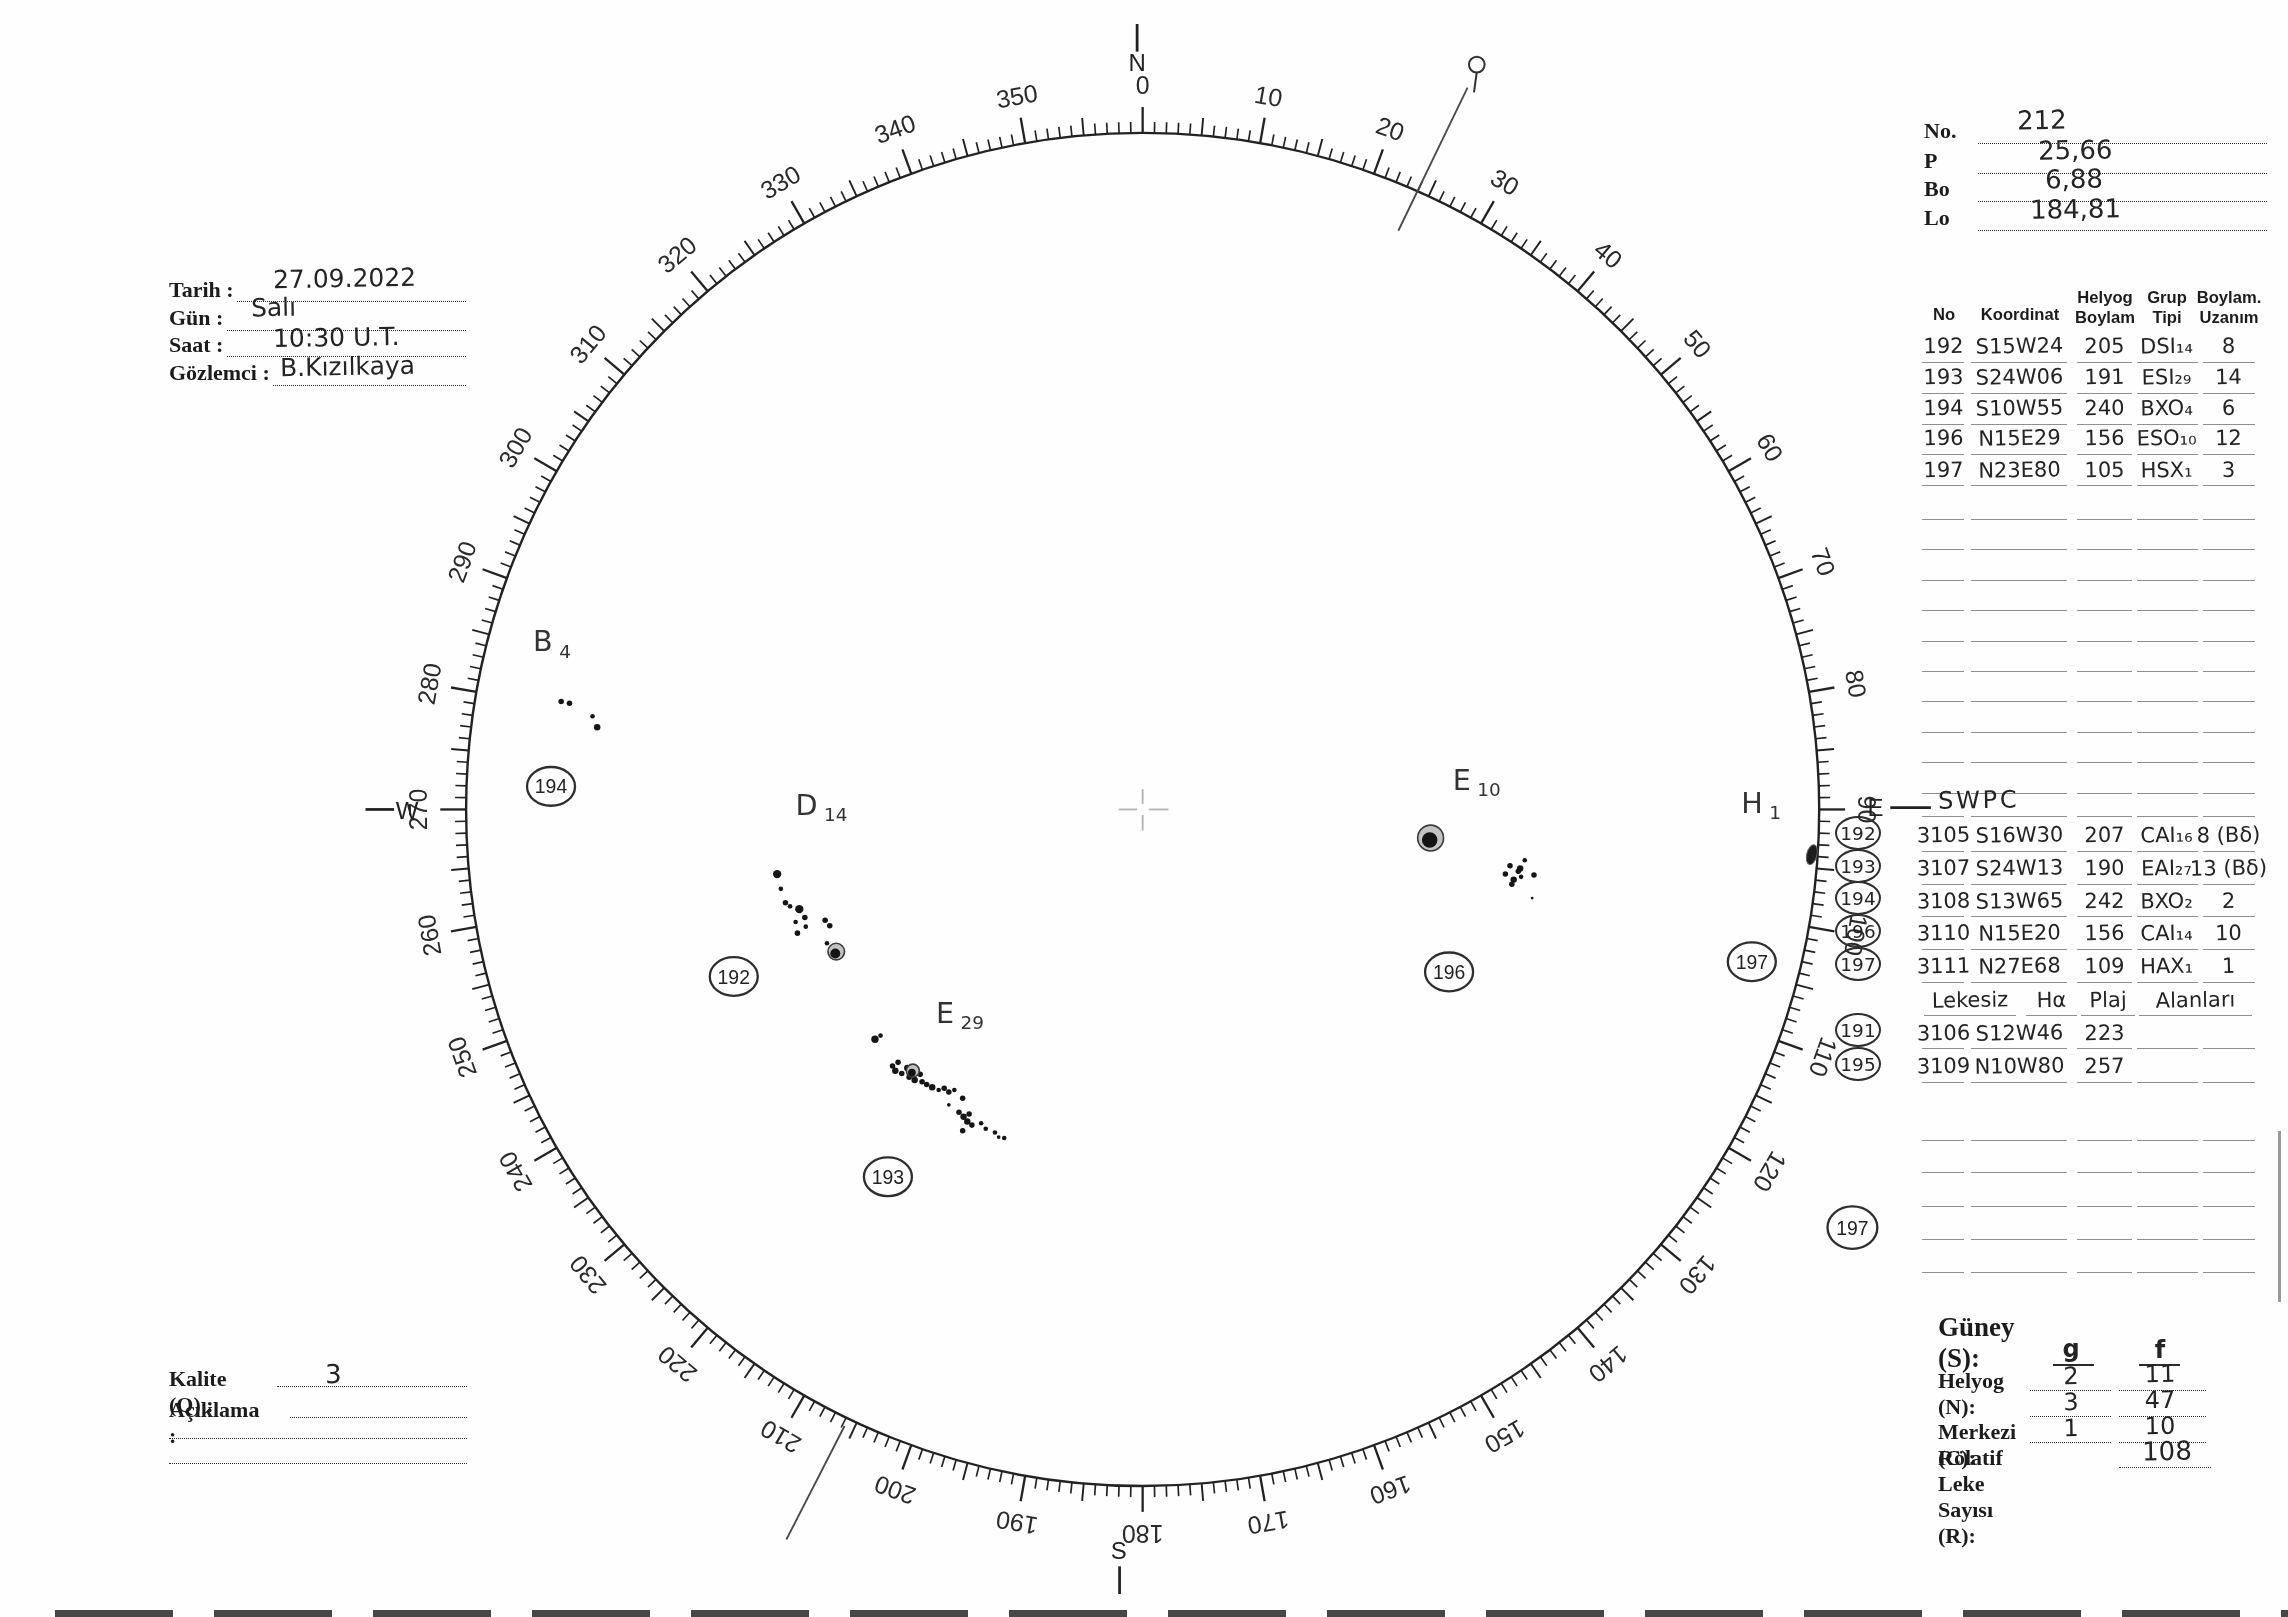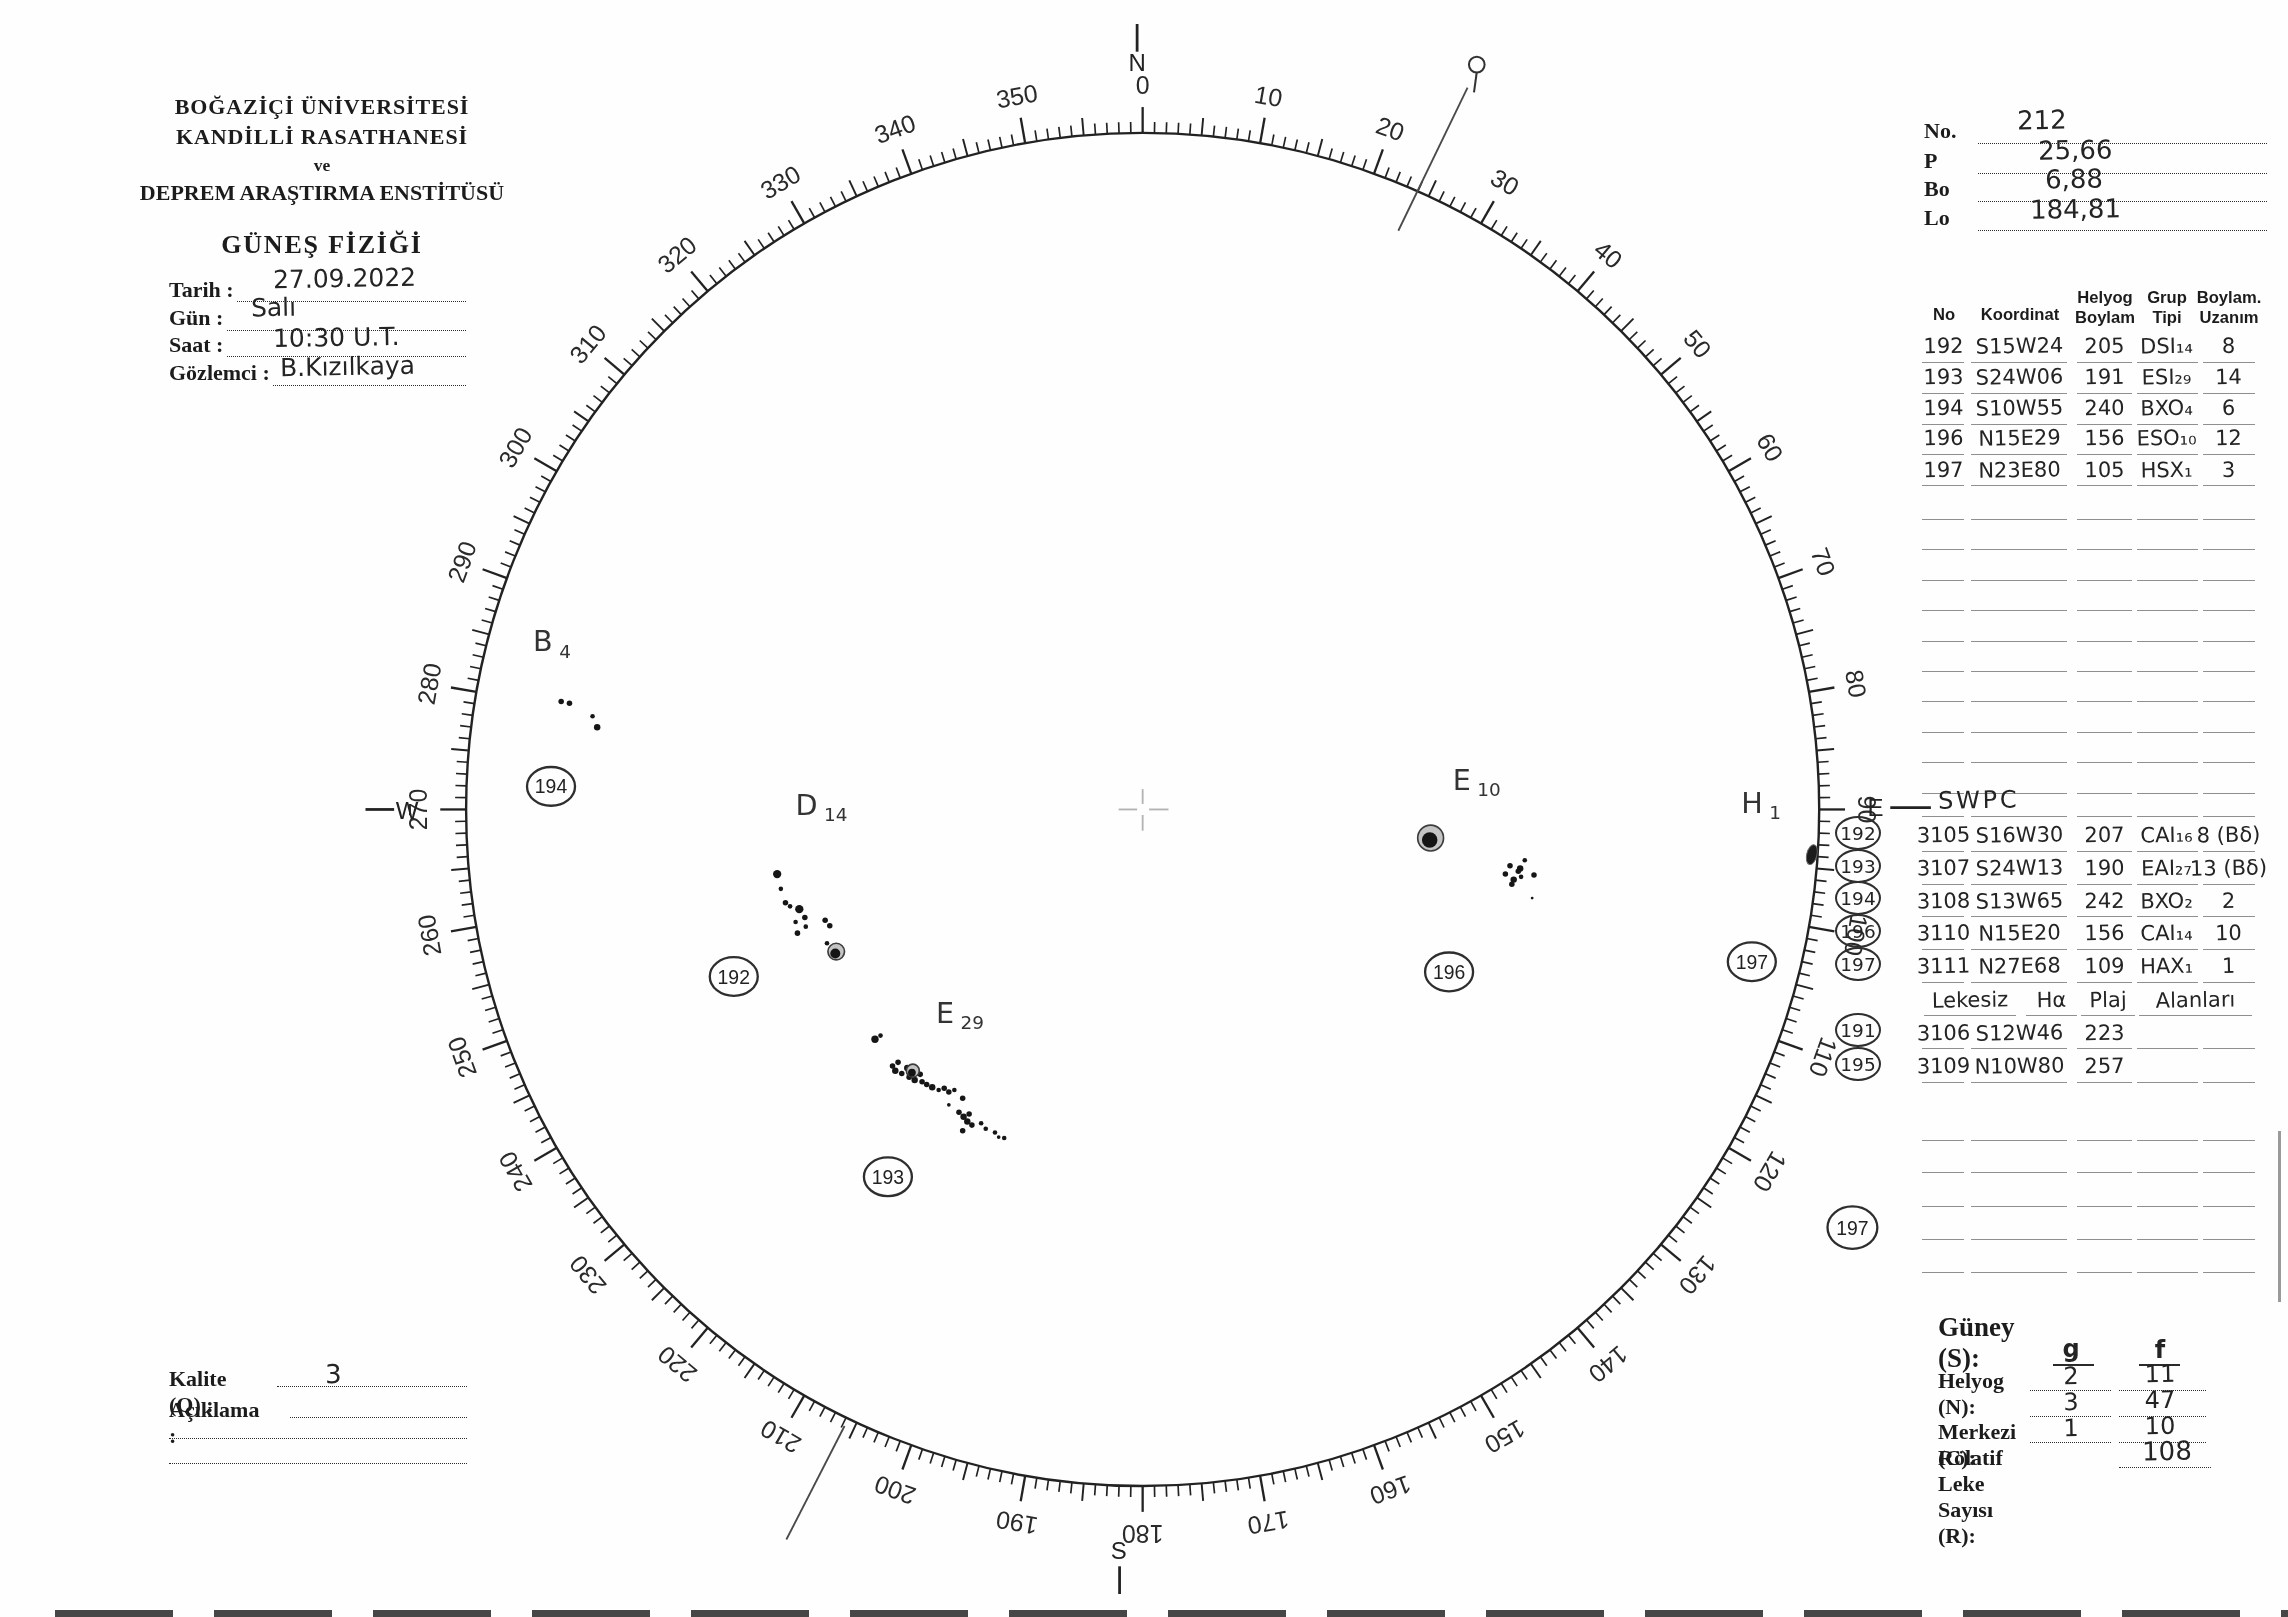--- a/index.html
+++ b/index.html
@@ -510,27 +510,20 @@
       <ellipse cx="1570" cy="1053" rx="26" ry="21" fill="none" stroke="#2e2e2e" stroke-width="2.5"></ellipse>
       <text x="1570" y="1053" fill="#222" font-size="21" font-family="&quot;Liberation Sans&quot;, sans-serif" text-anchor="middle" dominant-baseline="central">196</text>
       <text x="1908" y="870" fill="#333" font-size="31" font-family="&quot;DejaVu Sans&quot;, sans-serif" text-anchor="middle" dominant-baseline="central">H<tspan dx="7" dy="10" font-size="20">1</tspan></text>
       <ellipse cx="1963" cy="926" rx="5.5" ry="11" fill="#1c1c1c" stroke="#666" stroke-width="1" transform="rotate(14 1963 926)"></ellipse>
       <ellipse cx="1898" cy="1042" rx="26" ry="21" fill="none" stroke="#2e2e2e" stroke-width="2.5"></ellipse>
       <text x="1898" y="1042" fill="#222" font-size="21" font-family="&quot;Liberation Sans&quot;, sans-serif" text-anchor="middle" dominant-baseline="central">197</text>
       <ellipse cx="2007" cy="1330" rx="27" ry="23" fill="none" stroke="#2e2e2e" stroke-width="2.5"></ellipse>
       <text x="2007" y="1330" fill="#222" font-size="21" font-family="&quot;Liberation Sans&quot;, sans-serif" text-anchor="middle" dominant-baseline="central">197</text>
     </svg>
 
-  <div class="abs" style="left:109px;top:94px;width:426px;">
-    <div class="instline" style="font-size:22px;letter-spacing:0.9px;">BOĞAZİÇİ ÜNİVERSİTESİ</div>
-    <div class="instline" style="font-size:22px;letter-spacing:0.9px;margin-top:3.7px;">KANDİLLİ RASATHANESİ</div>
-    <div class="instline" style="font-size:17.5px;margin-top:5.5px;">ve</div>
-    <div class="instline" style="font-size:22px;margin-top:3.7px;">DEPREM ARAŞTIRMA ENSTİTÜSÜ</div>
-    <div class="instline" style="font-size:26px;letter-spacing:1.8px;margin-top:24px;">GÜNEŞ FİZİĞİ</div>
-  </div>
 
   <div id="obs-fields" class="abs" style="left:0;top:0;">
       <div class="abs" style="left: 169px; top: 277px; width: 297px; display: flex; align-items: center;">
         <span class="serifb" style="font-size: 22px; white-space: nowrap;">Tarih :</span>
         <span class="dotline" style="flex: 1 1 0%; height: 22px; margin-left: 3.7px;"></span>
       </div>
       <div class="abs hand hand-sk" style="left: 273px; top: 264px; font-size: 25px;">27.09.2022</div>
       <div class="abs" style="left: 169px; top: 305px; width: 297px; display: flex; align-items: flex-end;">
         <span class="serifb" style="font-size: 22px; white-space: nowrap;">Gün :</span>
         <span class="dotline" style="flex: 1 1 0%; height: 22px; margin-left: 3.7px;"></span>

